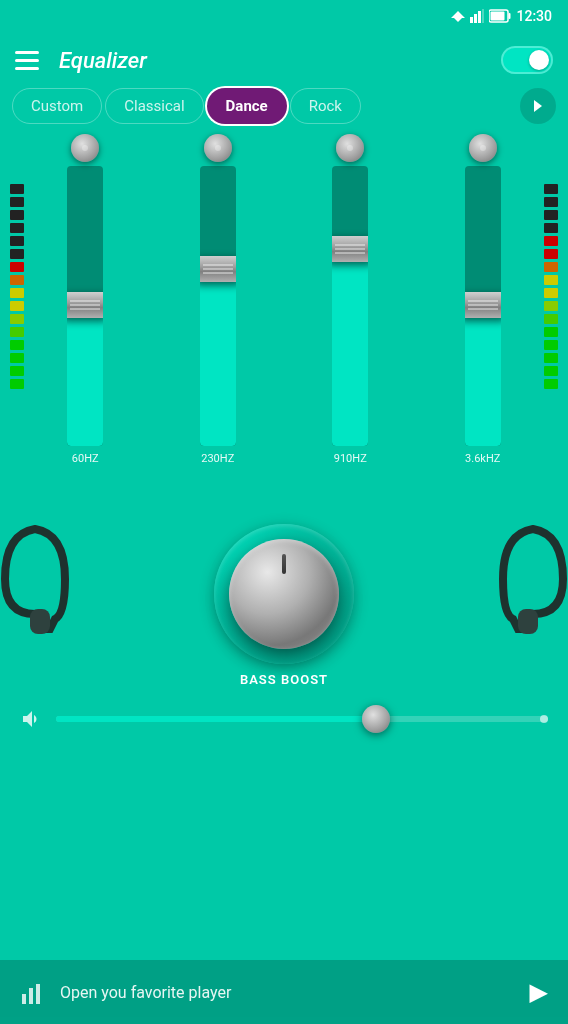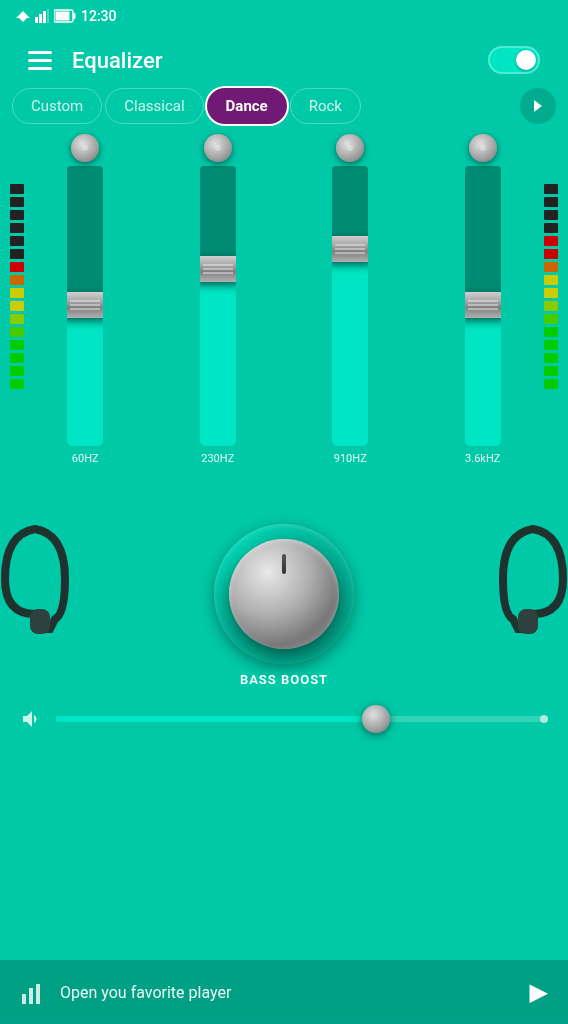--- a/index.html
+++ b/index.html
@@ -8,42 +8,44 @@
       height: 1024px;
       background: #00C9A7;
       font-family: 'Roboto', Arial, sans-serif;
       overflow: hidden;
       position: relative;
     }
 
     
     .status-bar {
       display: flex;
+      justify-content: flex-end;
       align-items: center;
       padding: 6px 16px;
       height: 32px;
       gap: 6px;
     }
     .status-icons {
       display: flex;
       align-items: center;
       gap: 5px;
     }
     .status-time {
       color: white;
       font-size: 14px;
       font-weight: 500;
     }
 
     
     .header {
       display: flex;
       align-items: center;
-      padding: 8px 28px;
+      padding: 8px 15px;
       height: 56px;
+      font-style: italic;
     }
     .hamburger {
       display: flex;
       flex-direction: column;
       gap: 5px;
       cursor: pointer;
       margin-right: 20px;
     }
     .hamburger span {
       display: block;

